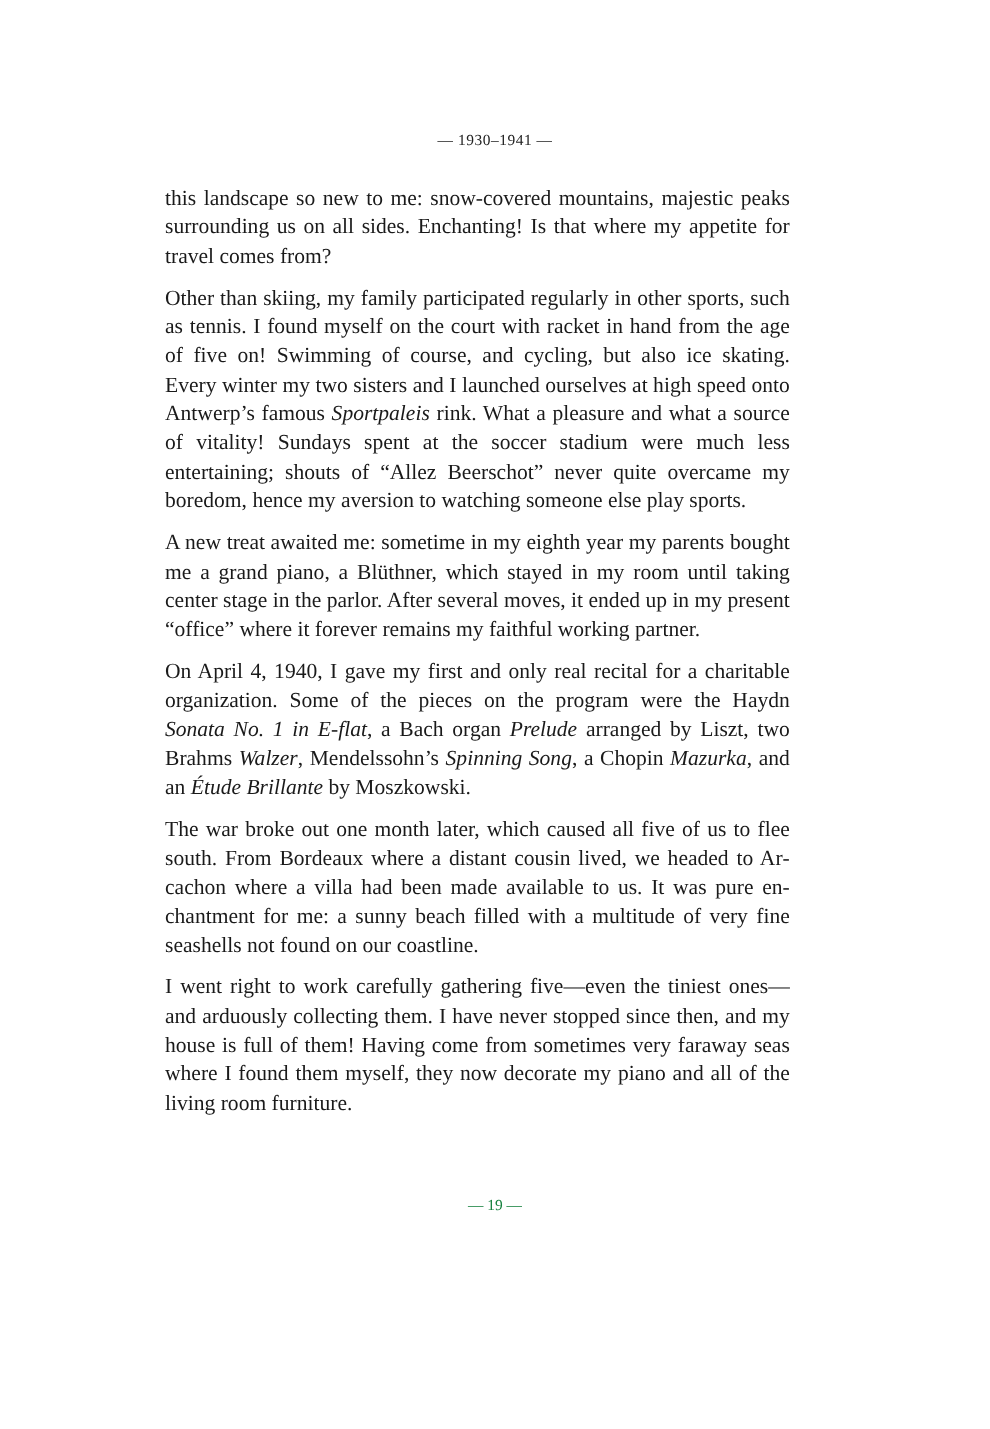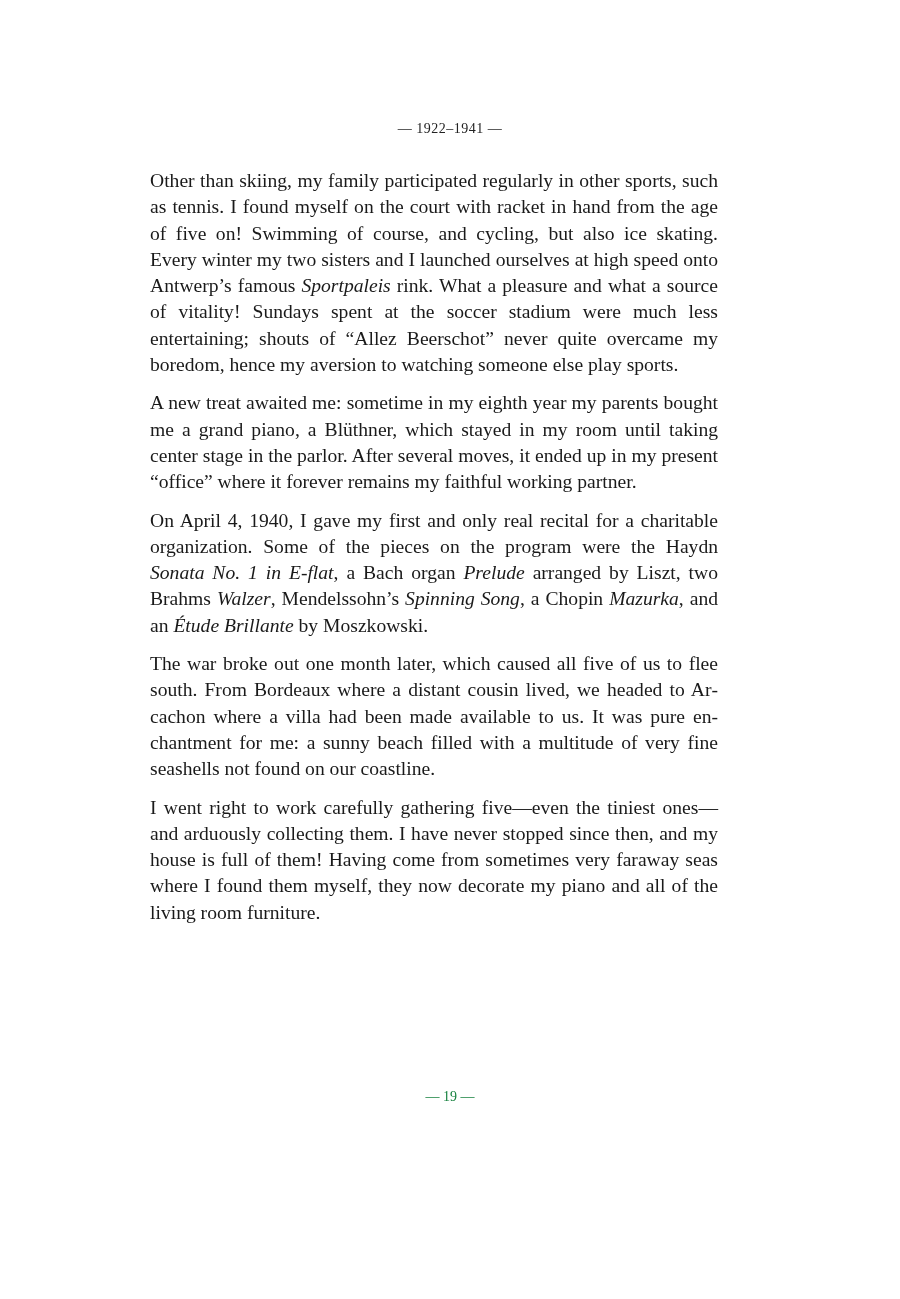--- a/index.html
+++ b/index.html
@@ -45,23 +45,24 @@
     left: 0;
     width: 900px;
     text-align: center;
     font-size: 14px;
     color: #15803d;
   }
 </style>
 </head>
 <body>
 
-<div class="running-head">— 1922–1941 —</div>
+<div class="running-head">— 1930–1941 —</div>
 
 <div class="text-block">
+  <p class="para"><span>this landscape so new to me: snow-covered mountains, majestic peaks surrounding us on all sides. Enchanting! Is that where my appetite for travel comes from?</span></p>
   <p class="para"><span>Other than skiing, my family participated regularly in other sports, such as tennis. I found myself on the court with racket in hand from the age of five on! Swimming of course, and cycling, but also ice skat­ing. Every winter my two sisters and I launched ourselves at high speed onto Antwerp’s famous </span><em>Sportpaleis</em><span> rink. What a pleasure and what a source of vitality! Sundays spent at the soccer stadium were much less entertaining; shouts of “Allez Beerschot” never quite overcame my boredom, hence my aversion to watching someone else play sports.</span></p>
   <p class="para"><span>A new treat awaited me: sometime in my eighth year my parents bought me a grand piano, a Blüthner, which stayed in my room until taking center stage in the parlor. After several moves, it ended up in my present “office” where it forever remains my faithful working part­ner.</span></p>
   <p class="para"><span>On April 4, 1940, I gave my first and only real recital for a charita­ble organization. Some of the pieces on the program were the Haydn </span><em>Sonata No. 1 in E-flat</em><span>, a Bach organ </span><em>Prelude</em><span> arranged by Liszt, two Brahms </span><em>Walzer</em><span>, Mendelssohn’s </span><em>Spinning Song</em><span>, a Chopin </span><em>Mazurka</em><span>, and an </span><em>Étude Brillante</em><span> by Moszkowski.</span></p>
   <p class="para"><span>The war broke out one month later, which caused all five of us to flee south. From Bordeaux where a distant cousin lived, we headed to Ar­cachon where a villa had been made available to us. It was pure en­chantment for me: a sunny beach filled with a multitude of very fine seashells not found on our coastline.</span></p>
   <p class="para"><span>I went right to work carefully gathering five—even the tiniest ones—and arduously collecting them. I have never stopped since then, and my house is full of them! Having come from sometimes very faraway seas where I found them myself, they now decorate my piano and all of the living room furniture.</span></p>
 </div>
 
 <div class="folio">— 19 —</div>
 
 </body></html>

